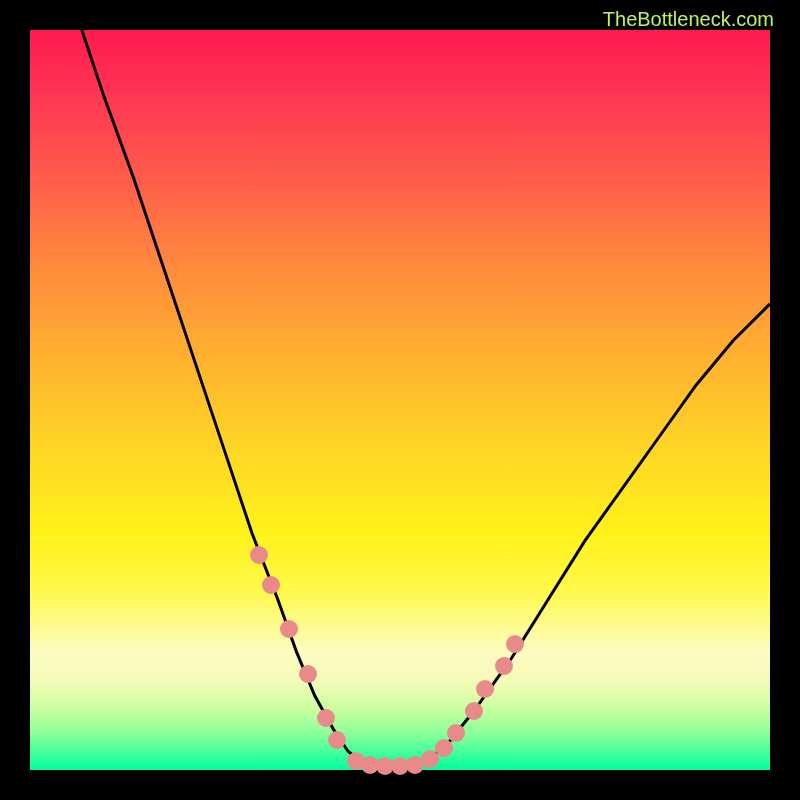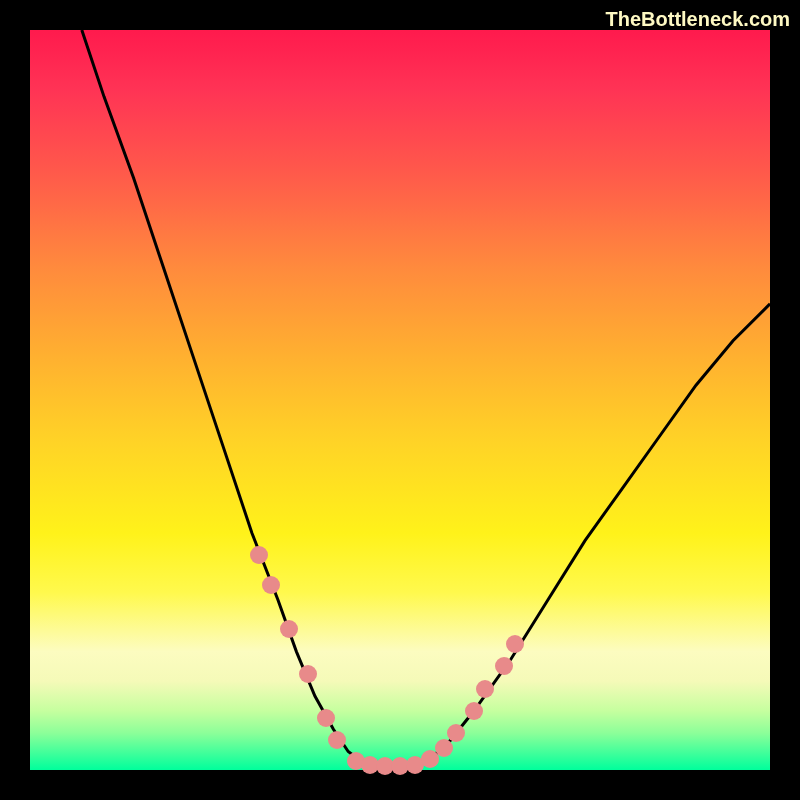--- a/index.html
+++ b/index.html
@@ -22,24 +22,24 @@
         #fcfcc0 84%,
         #f5fab8 88%,
         #c6ff9f 92%,
         #8cff99 95%,
         #00ff9c 100%,
         #00e08a 100%);
     }
     .watermark {
       position: absolute;
       top: 8px;
-      right: 10px;
-      color: #fef9c3;
+      right: 26px;
+      color: #bef264;
       font-size: 20px;
-      font-weight: 700;
+      font-weight: 400;
     }
     .curve { position: absolute; left: 0; top: 0; width: 740px; height: 740px; }
     .dot { position: absolute; width: 18px; height: 18px; border-radius: 50%; background: #e88a8a; transform: translate(-50%, -50%); }
   </style>
 </head>
 <body>
 
 <div class="watermark">TheBottleneck.com</div>
 
 <div class="plot-area">

